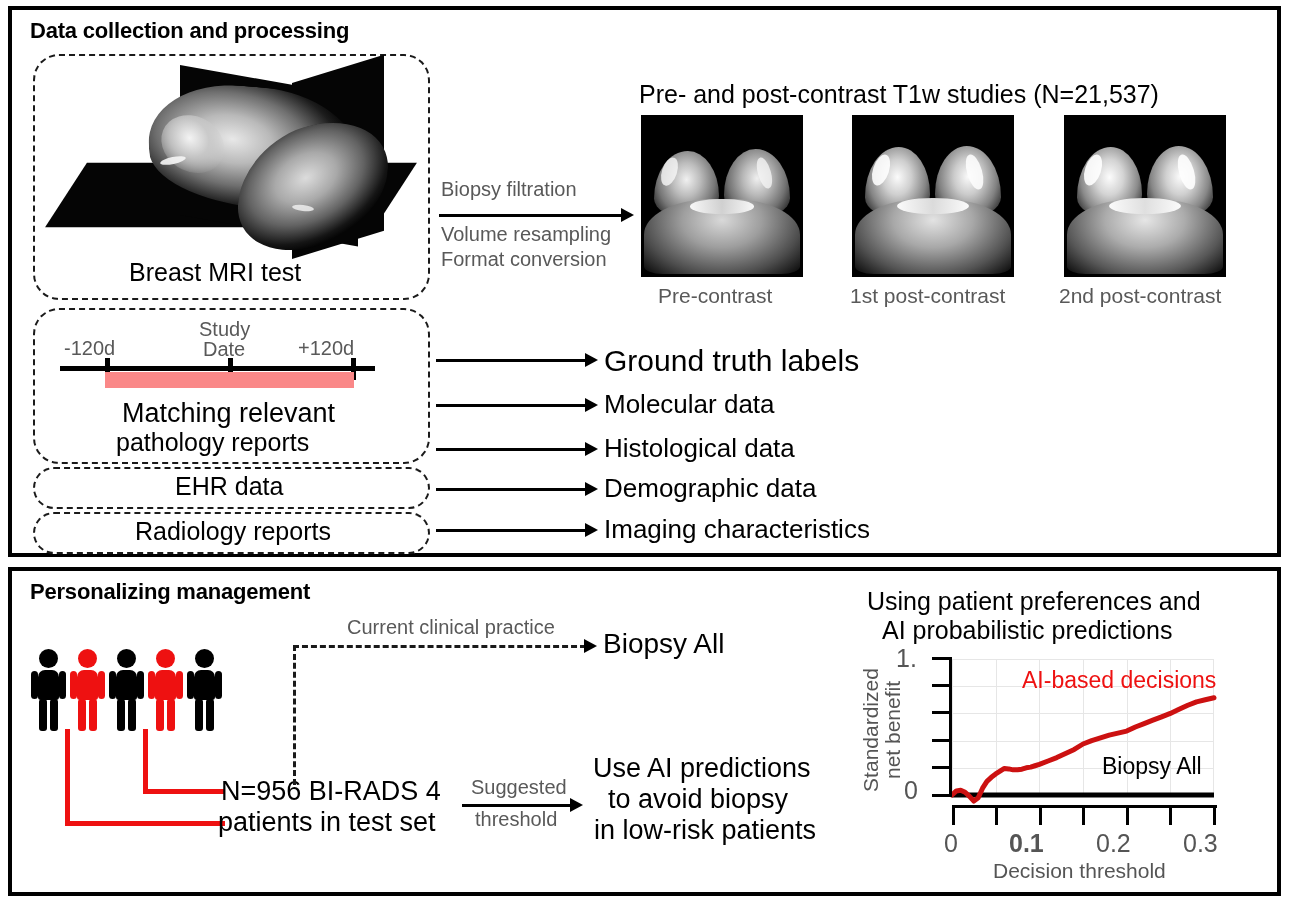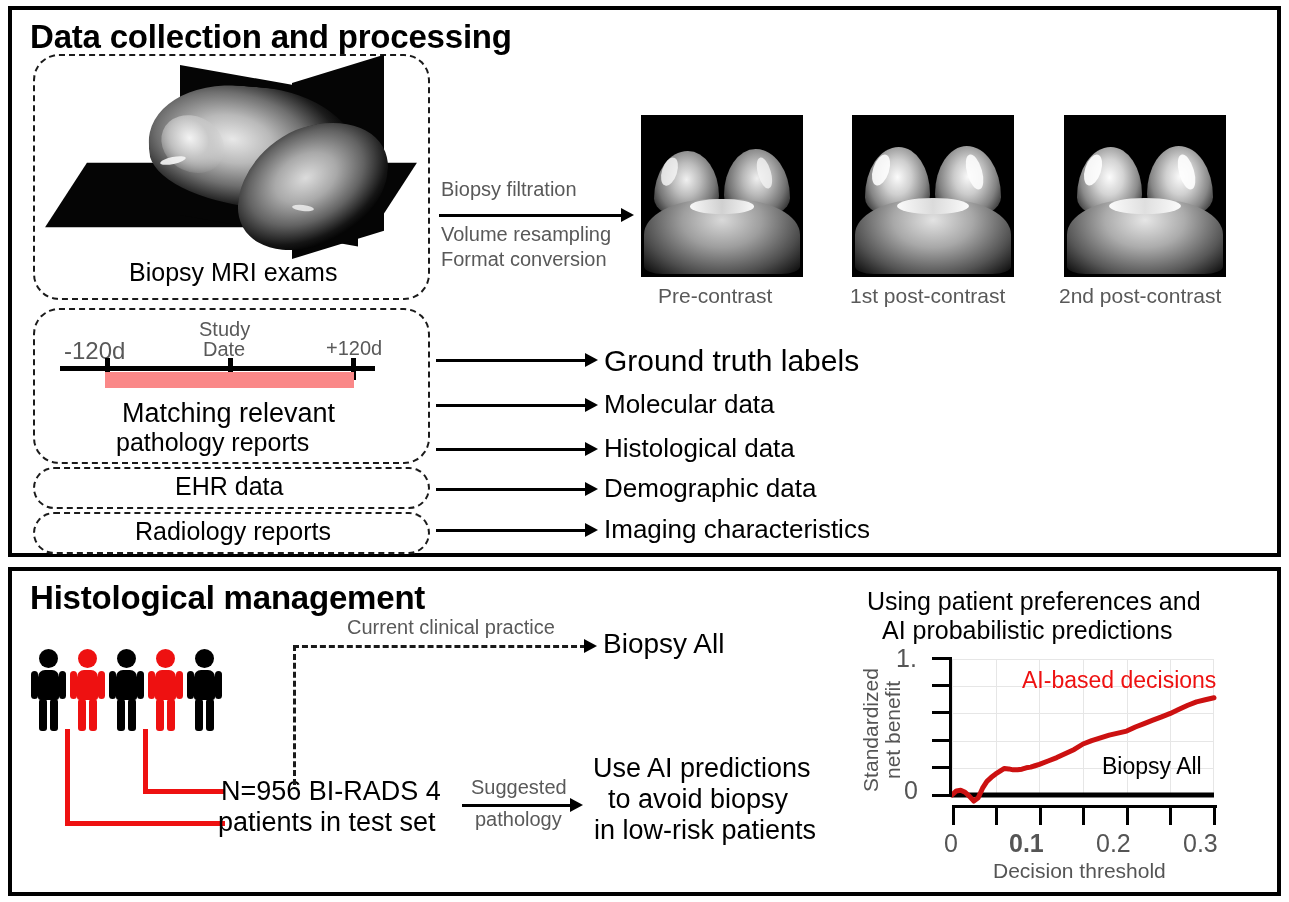--- a/index.html
+++ b/index.html
@@ -3,21 +3,21 @@
 <meta charset="utf-8">
 <style>
   html,body{margin:0;padding:0;background:#fff;}
   body{font-family:"Liberation Sans",sans-serif;-webkit-font-smoothing:antialiased;}
   #fig{position:relative;width:1289px;height:902px;background:#fff;overflow:hidden;}
 
   .panel{position:absolute;border:4px solid #000;background:#fff;box-sizing:border-box;}
   #panel-top{left:8px;top:6px;width:1273px;height:551px;}
   #panel-bot{left:8px;top:567px;width:1273px;height:329px;}
 
-  .panel-title{position:absolute;font-weight:bold;font-size:33px;color:#000;letter-spacing:-0.2px;white-space:nowrap;}
+  .panel-title{position:absolute;font-weight:bold;font-size:22px;color:#000;letter-spacing:-0.2px;white-space:nowrap;}
 
   .dbox{position:absolute;border:2.5px dashed #1a1a1a;border-radius:26px;box-sizing:border-box;background:#fff;}
 
   .lbl{position:absolute;white-space:nowrap;color:#000;}
   .lbl-blk{color:#000;}
   .lbl-gry{color:#595959;}
   .lbl-red{color:#ee1111;}
 
   
   .mri3d{position:absolute;}
@@ -100,28 +100,29 @@
               radial-gradient(ellipse 60% 58% at 45% 42%, #dcdcdc 0%, #a9a9a9 34%, #636363 64%, #151515 90%, #050505 100%),
               radial-gradient(ellipse 26% 20% at 34% 68%, #f2f2f2 0%, rgba(0,0,0,0) 78%),
               #050505;
             border-radius:46% 54% 50% 50% / 52% 50% 50% 48%;"></div>
       </div>
 
       <div style="position:absolute;left:100px;top:92px;width:26px;height:7px;background:#f6f6f6;border-radius:50%;opacity:.9;transform:rotate(-12deg);"></div>
       <div style="position:absolute;left:232px;top:140px;width:22px;height:6px;background:#ededed;border-radius:50%;opacity:.85;transform:rotate(6deg);"></div>
     </div>
 
-    <div class="lbl lbl-blk" style="left:117px;top:248px;font-size:25px;">Biopsy MRI exams</div>
+    <div class="lbl lbl-blk" style="left:117px;top:248px;font-size:25px;">Breast MRI test</div>
 
     <div class="lbl lbl-gry" style="left:429px;top:168px;font-size:20px;">Biopsy filtration</div>
     <div class="hline" style="left:427px;top:204px;width:185px;"></div>
     <div class="arrowhead" style="left:609px;top:198px;"></div>
     <div class="lbl lbl-gry" style="left:429px;top:213px;font-size:20px;">Volume resampling</div>
     <div class="lbl lbl-gry" style="left:429px;top:238px;font-size:20px;">Format conversion</div>
 
+    <div class="lbl lbl-blk" style="left:627px;top:70px;font-size:25px;">Pre- and post-contrast T1w studies (N=21,537)</div>
 
     <div style="position:absolute;left:629px;top:105px;width:162px;height:162px;background:#000;overflow:hidden;">
       <div style="position:absolute;left:8%;top:22%;width:40%;height:42%;background:radial-gradient(ellipse at 50% 42%,#f0f0f0 0%,#bcbcbc 30%,#767676 62%,#161616 92%);border-radius:52% 48% 42% 58% / 70% 66% 34% 30%;"></div>
       <div style="position:absolute;left:51%;top:21%;width:41%;height:43%;background:radial-gradient(ellipse at 50% 42%,#efefef 0%,#b8b8b8 30%,#727272 62%,#141414 92%);border-radius:48% 52% 58% 42% / 66% 70% 30% 34%;"></div>
       <div style="position:absolute;left:2%;top:52%;width:96%;height:46%;background:radial-gradient(ellipse at 50% 28%,#d9d9d9 0%,#9e9e9e 36%,#4d4d4d 72%,#0a0a0a 98%);border-radius:44% 44% 12% 12% / 48% 48% 10% 10%;"></div>
       <div style="position:absolute;left:30%;top:52%;width:40%;height:9%;background:linear-gradient(90deg,#fff,#d2d2d2,#fff);border-radius:50%;opacity:.92;"></div>
       <div style="position:absolute;left:13%;top:26%;width:9%;height:18%;background:#f7f7f7;border-radius:50%;opacity:.8;transform:rotate(18deg);"></div>
       <div style="position:absolute;left:72%;top:26%;width:8%;height:20%;background:#f4f4f4;border-radius:50%;opacity:.8;transform:rotate(-16deg);"></div>
     </div>
     <div class="lbl lbl-gry" style="left:646px;top:274px;font-size:21px;">Pre-contrast</div>
@@ -141,24 +142,24 @@
       <div style="position:absolute;left:51%;top:19%;width:41%;height:45%;background:radial-gradient(ellipse at 50% 42%,#fbfbfb 0%,#d0d0d0 30%,#878787 62%,#1b1b1b 92%);border-radius:48% 52% 58% 42% / 66% 70% 30% 34%;"></div>
       <div style="position:absolute;left:2%;top:52%;width:96%;height:46%;background:radial-gradient(ellipse at 50% 28%,#e6e6e6 0%,#acacac 36%,#575757 72%,#0c0c0c 98%);border-radius:44% 44% 12% 12% / 48% 48% 10% 10%;"></div>
       <div style="position:absolute;left:28%;top:51%;width:44%;height:10%;background:linear-gradient(90deg,#fff,#e0e0e0,#fff);border-radius:50%;opacity:.95;"></div>
       <div style="position:absolute;left:13%;top:24%;width:10%;height:20%;background:#ffffff;border-radius:50%;opacity:.9;transform:rotate(18deg);"></div>
       <div style="position:absolute;left:71%;top:24%;width:9%;height:22%;background:#fefefe;border-radius:50%;opacity:.9;transform:rotate(-16deg);"></div>
     </div>
     <div class="lbl lbl-gry" style="left:1047px;top:274px;font-size:21px;">2nd post-contrast</div>
 
     <div class="dbox" style="left:21px;top:298px;width:397px;height:156px;"></div>
 
-    <div class="lbl lbl-gry" style="left:52px;top:327px;font-size:24px;">-120d</div>
+    <div class="lbl lbl-gry" style="left:52px;top:327px;font-size:20px;">-120d</div>
     <div class="lbl lbl-gry" style="left:187px;top:308px;font-size:20px;">Study</div>
     <div class="lbl lbl-gry" style="left:191px;top:328px;font-size:20px;">Date</div>
-    <div class="lbl lbl-gry" style="left:314px;top:327px;font-size:20px;">+120d</div>
+    <div class="lbl lbl-gry" style="left:286px;top:327px;font-size:20px;">+120d</div>
 
     <div id="tl-axis" style="left:48px;top:356px;width:315px;"></div>
     <div class="tl-tick" style="left:93px;top:348px;height:22px;"></div>
     <div class="tl-tick" style="left:216px;top:348px;height:22px;"></div>
     <div class="tl-tick" style="left:339px;top:348px;height:22px;"></div>
     <div id="tl-bar" style="left:93px;top:362px;width:249px;height:16px;"></div>
 
     <div class="lbl lbl-blk" style="left:110px;top:388px;font-size:27px;">Matching relevant</div>
     <div class="lbl lbl-blk" style="left:104px;top:418px;font-size:25px;">pathology reports</div>
 
@@ -183,21 +184,21 @@
     <div class="hline" style="left:424px;top:478px;width:152px;"></div>
     <div class="arrowhead" style="left:573px;top:472px;"></div>
     <div class="lbl lbl-blk" style="left:592px;top:463px;font-size:26px;">Demographic data</div>
 
     <div class="hline" style="left:424px;top:519px;width:152px;"></div>
     <div class="arrowhead" style="left:573px;top:513px;"></div>
     <div class="lbl lbl-blk" style="left:592px;top:504px;font-size:26px;">Imaging characteristics</div>
   </div>
 
   <div class="panel" id="panel-bot">
-    <div class="panel-title" style="left:18px;top:8px;">Histological management</div>
+    <div class="panel-title" style="left:18px;top:8px;">Personalizing management</div>
 
     <div id="people" style="position:absolute;left:18px;top:78px;width:200px;height:82px;">
 
       <div class="person" style="left:0px;top:0px;width:36px;height:82px;">
         <div class="p-head" style="left:9px;top:0px;width:19px;height:19px;background:#000;"></div>
         <div class="p-body" style="left:8px;top:21px;width:21px;height:30px;background:#000;border-radius:7px 7px 3px 3px;"></div>
         <div class="p-arm" style="left:1px;top:22px;width:7px;height:28px;background:#000;border-radius:4px;"></div>
         <div class="p-arm" style="left:29px;top:22px;width:7px;height:28px;background:#000;border-radius:4px;"></div>
         <div class="p-leg" style="left:9px;top:50px;width:8px;height:32px;background:#000;border-radius:3px;"></div>
         <div class="p-leg" style="left:20px;top:50px;width:8px;height:32px;background:#000;border-radius:3px;"></div>
@@ -250,21 +251,21 @@
 
     <div class="lbl lbl-gry" style="left:335px;top:45px;font-size:20px;">Current clinical practice</div>
     <div class="dashline-v" style="left:281px;top:74px;height:140px;"></div>
     <div class="dashline-h" style="left:281px;top:74px;width:293px;"></div>
     <div class="arrowhead" style="left:572px;top:68px;"></div>
     <div class="lbl lbl-blk" style="left:591px;top:57px;font-size:28px;">Biopsy All</div>
 
     <div class="lbl lbl-gry" style="left:459px;top:205px;font-size:20px;">Suggested</div>
     <div class="hline" style="left:450px;top:233px;width:111px;"></div>
     <div class="arrowhead" style="left:558px;top:227px;"></div>
-    <div class="lbl lbl-gry" style="left:463px;top:237px;font-size:20px;">pathology</div>
+    <div class="lbl lbl-gry" style="left:463px;top:237px;font-size:20px;">threshold</div>
 
     <div class="lbl lbl-blk" style="left:596px;top:213px;font-size:27px;">to avoid biopsy</div>
     <div class="lbl lbl-blk" style="left:581px;top:182px;font-size:27px;">Use AI predictions</div>
     <div class="lbl lbl-blk" style="left:582px;top:244px;font-size:27px;">in low-risk patients</div>
 
     <div id="chart-wrap" style="left:832px;top:12px;width:430px;height:300px;">
 
       <div class="lbl lbl-blk" style="left:23px;top:4px;font-size:25px;">Using patient preferences and</div>
       <div class="lbl lbl-blk" style="left:38px;top:33px;font-size:25px;">AI probabilistic predictions</div>
 

